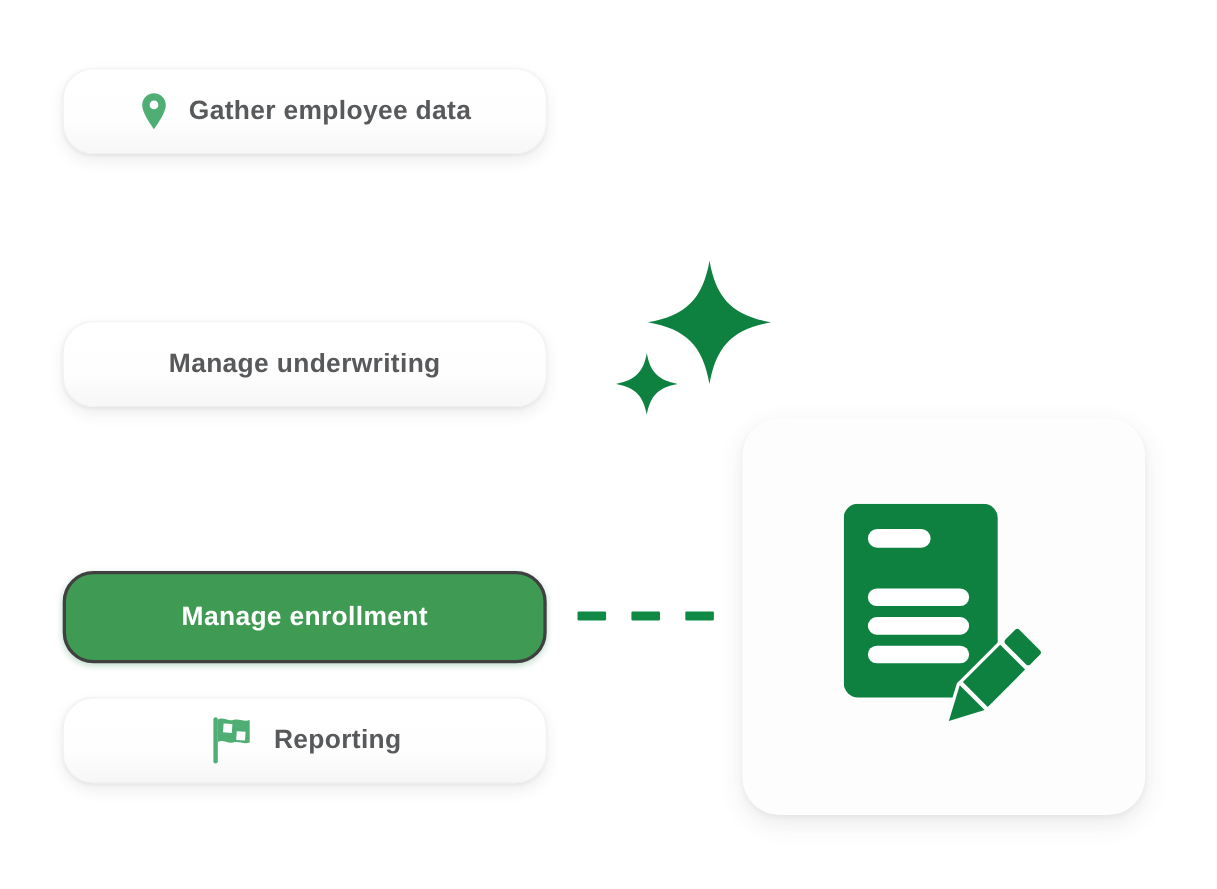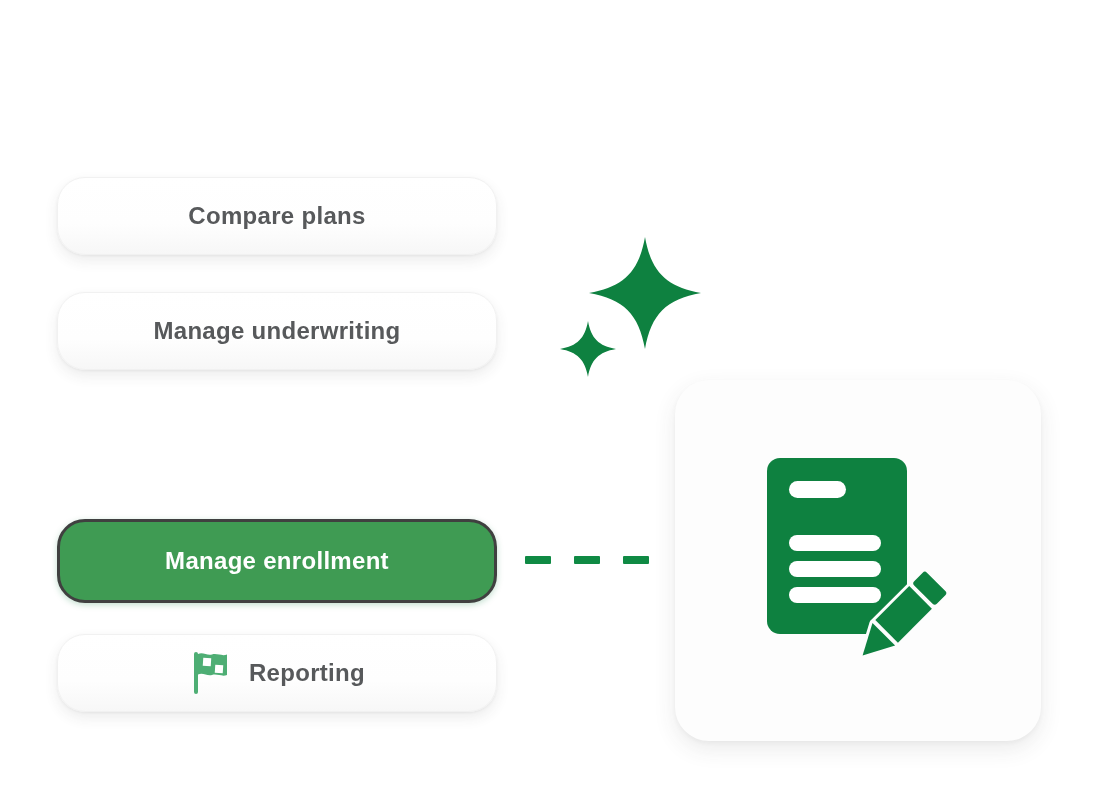--- a/index.html
+++ b/index.html
@@ -42,24 +42,29 @@
     border-radius:34px; background:#fdfdfd;
     box-shadow:0 8px 22px rgba(60,60,60,0.10), 0 2px 5px rgba(0,0,0,0.04);
   }
   .detail-card svg { position:absolute; left:92px; top:78px; }
 </style>
 </head>
 <body>
 
 <div class="canvas">
 
+  <div class="pill" style="top:62px">
+    <span class="pill-icon">
+      <svg width="28" height="36" viewBox="0 0 24 30">
+        <path fill="#4eae74" d="M12 1C6.9 1 2.8 5.1 2.8 10.2 2.8 17 12 29 12 29s9.2-12 9.2-18.8C21.2 5.1 17.1 1 12 1zm0 12.6c-1.9 0-3.4-1.5-3.4-3.4S10.1 6.8 12 6.8s3.4 1.5 3.4 3.4-1.5 3.4-3.4 3.4z"></path>
+      </svg>
+    </span>
+    <span class="pill-label">Gather employee data</span>
+  </div>
 
-  <div class="pill" style="top:177px">
-    <span class="pill-label">Compare plans</span>
-  </div>
 
   <div class="pill" style="top:292px">
     <span class="pill-label">Manage underwriting</span>
   </div>
 
 
   <div class="pill active" style="top:519px">
     <span class="pill-label">Manage enrollment</span>
   </div>
 

